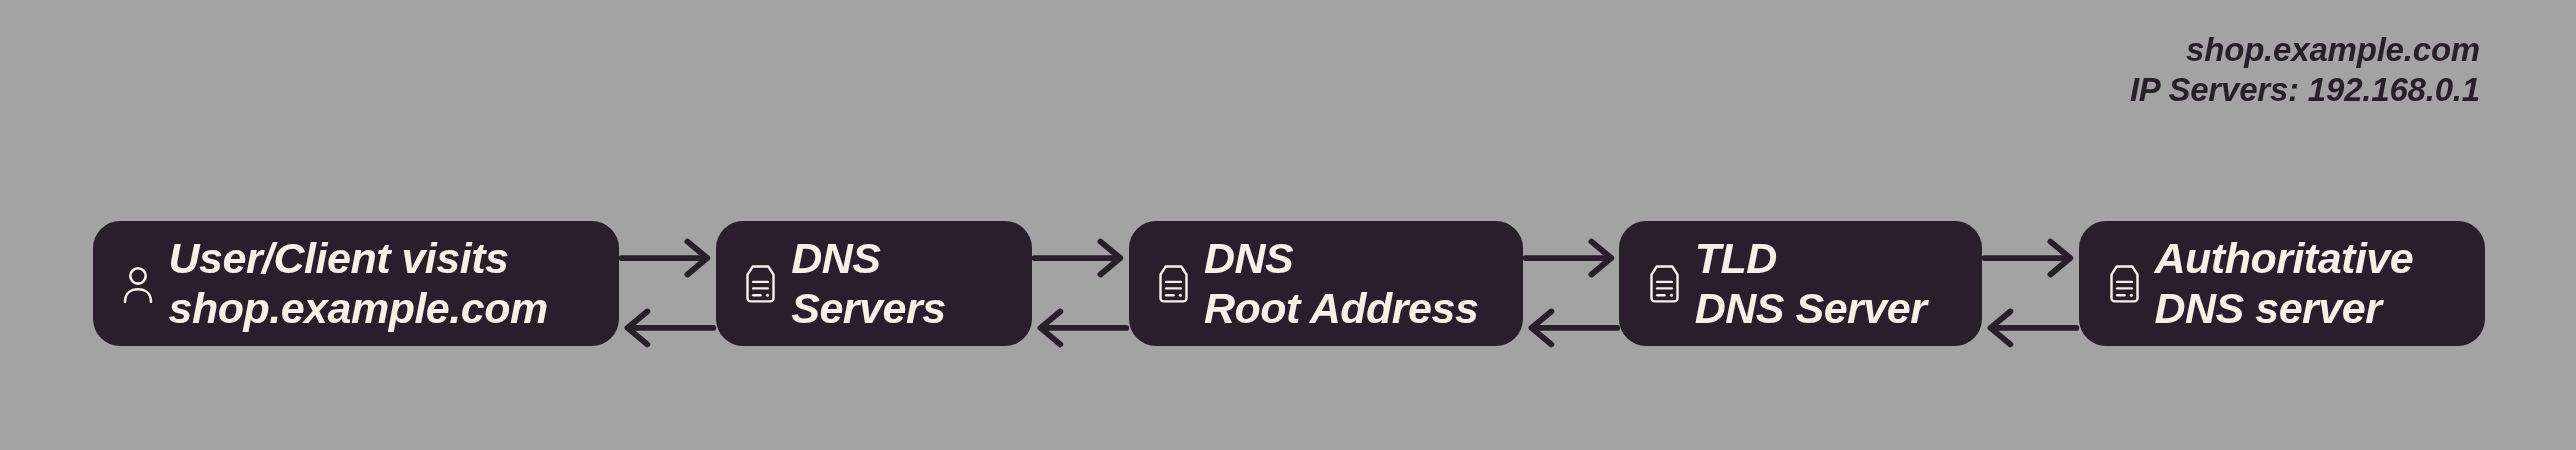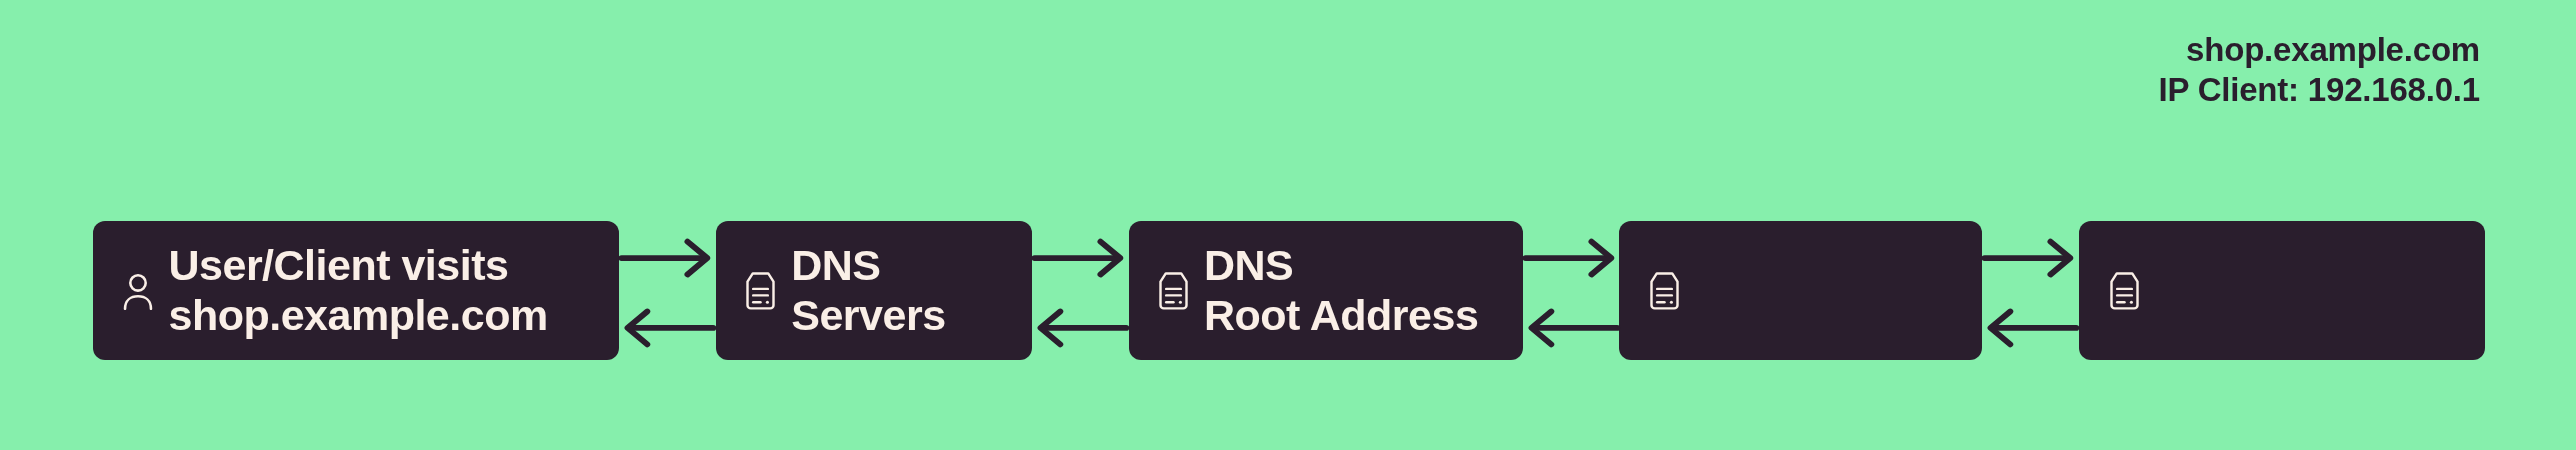--- a/index.html
+++ b/index.html
@@ -12,21 +12,22 @@
     height: 451px;
     font-family: "Liberation Sans", sans-serif;
     overflow: hidden;
     position: relative;
   }
 
   #canvas {
     position: relative;
     width: 2576px;
     height: 451px;
-    background: #86efac;
+    background: #a3a3a3;
+    font-style: italic;
   }
 
   
   .header-annotation {
     position: absolute;
     right: 96px;
     top: 29.5px;
     text-align: right;
     color: #2A1E2D;
     font-weight: 700;
@@ -45,27 +46,27 @@
     width: 2392px;
     height: 139px;
     display: flex;
     flex-direction: row;
     align-items: stretch;
   }
 
   
   .node {
     background: #2A1E2D;
-    border-radius: 12px;
+    border-radius: 27px;
     display: flex;
     flex-direction: row;
     align-items: center;
     box-sizing: border-box;
     flex: 0 0 auto;
-    height: 139px;
+    height: 125px;
   }
   .node-icon {
     flex: 0 0 auto;
     display: flex;
     align-items: center;
     justify-content: center;
     width: 38px;
     height: 46px;
     margin-left: 26px;
     margin-right: 11.5px;
@@ -103,21 +104,21 @@
     overflow: visible;
   }
 </style>
 </head>
 <body>
 
 <div id="canvas">
 
   <div class="header-annotation">
     <span class="hline">shop.example.com</span>
-    <span class="hline">IP Client: 192.168.0.1</span>
+    <span class="hline">IP Servers: 192.168.0.1</span>
   </div>
 
   <div class="flow-row">
 
     <div class="node node-w1">
       <span class="node-icon">
         <svg width="34" height="38" viewBox="0 0 42 46" fill="none" xmlns="http://www.w3.org/2000/svg">
           <circle cx="21" cy="13" r="9.5" stroke="#FAEFE7" stroke-width="3.2"></circle>
           <path d="M5 45 C5 34.5 12 29.5 21 29.5 C30 29.5 37 34.5 37 45" stroke="#FAEFE7" stroke-width="3.2" stroke-linecap="round" fill="none"></path>
         </svg>
@@ -187,20 +188,21 @@
     <div class="node node-w4">
       <span class="node-icon">
         <svg width="31" height="39" viewBox="0 0 38 48" fill="none" xmlns="http://www.w3.org/2000/svg">
           <path d="M3 13 L9.5 3 H28.5 L35 13 V42 A4 4 0 0 1 31 46 H7 A4 4 0 0 1 3 42 Z" stroke="#FAEFE7" stroke-width="3" stroke-linejoin="round" fill="none"></path>
           <line x1="10" y1="22" x2="28" y2="22" stroke="#FAEFE7" stroke-width="3" stroke-linecap="round"></line>
           <line x1="10" y1="30" x2="28" y2="30" stroke="#FAEFE7" stroke-width="3" stroke-linecap="round"></line>
           <line x1="10" y1="38.5" x2="19" y2="38.5" stroke="#FAEFE7" stroke-width="3" stroke-linecap="round"></line>
           <circle cx="27.5" cy="38.5" r="1.9" fill="#FAEFE7"></circle>
         </svg>
       </span>
+      <span class="node-label"><span>TLD</span><br><span>DNS Server</span></span>
     </div>
 
     <div class="connector">
       <svg viewBox="0 0 113 169" preserveAspectRatio="none">
         <g stroke="#2A1E2D" stroke-width="7" fill="none" stroke-linecap="round" stroke-linejoin="round" vector-effect="non-scaling-stroke">
           <line x1="3" y1="45" x2="100" y2="45"></line>
           <polyline points="80,25 103,45 80,65"></polyline>
           <line x1="110" y1="130" x2="13" y2="130"></line>
           <polyline points="33,110 10,130 33,150"></polyline>
         </g>
@@ -210,17 +212,18 @@
     <div class="node node-w5">
       <span class="node-icon">
         <svg width="31" height="39" viewBox="0 0 38 48" fill="none" xmlns="http://www.w3.org/2000/svg">
           <path d="M3 13 L9.5 3 H28.5 L35 13 V42 A4 4 0 0 1 31 46 H7 A4 4 0 0 1 3 42 Z" stroke="#FAEFE7" stroke-width="3" stroke-linejoin="round" fill="none"></path>
           <line x1="10" y1="22" x2="28" y2="22" stroke="#FAEFE7" stroke-width="3" stroke-linecap="round"></line>
           <line x1="10" y1="30" x2="28" y2="30" stroke="#FAEFE7" stroke-width="3" stroke-linecap="round"></line>
           <line x1="10" y1="38.5" x2="19" y2="38.5" stroke="#FAEFE7" stroke-width="3" stroke-linecap="round"></line>
           <circle cx="27.5" cy="38.5" r="1.9" fill="#FAEFE7"></circle>
         </svg>
       </span>
+      <span class="node-label"><span>Authoritative</span><br><span>DNS server</span></span>
     </div>
 
   </div>
 </div>
 
 
 </body></html>

